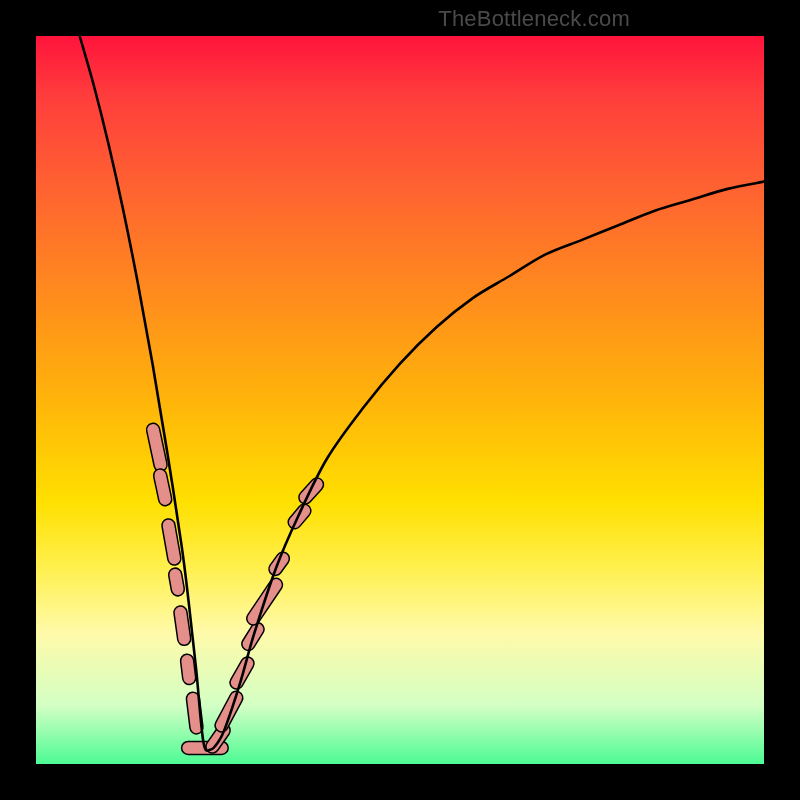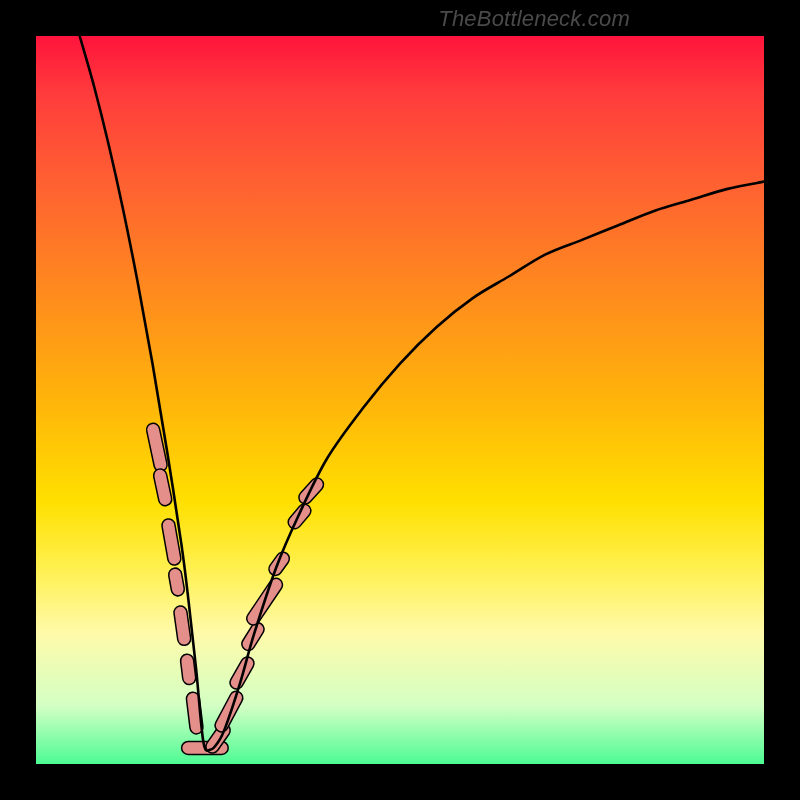--- a/index.html
+++ b/index.html
@@ -11,21 +11,20 @@
     font-family: Arial, Helvetica, sans-serif;
     overflow: hidden;
   }
   .frame {
     position: absolute;
     left: 0;
     top: 0;
     width: 640px;
     height: 800px;
     background: #000;
-    font-style: italic;
   }
   .plot-area {
     position: absolute;
     left: 36px;
     top: 36px;
     width: 728px;
     height: 728px;
     
     background: linear-gradient(to bottom,
       #ff143c 0%,

